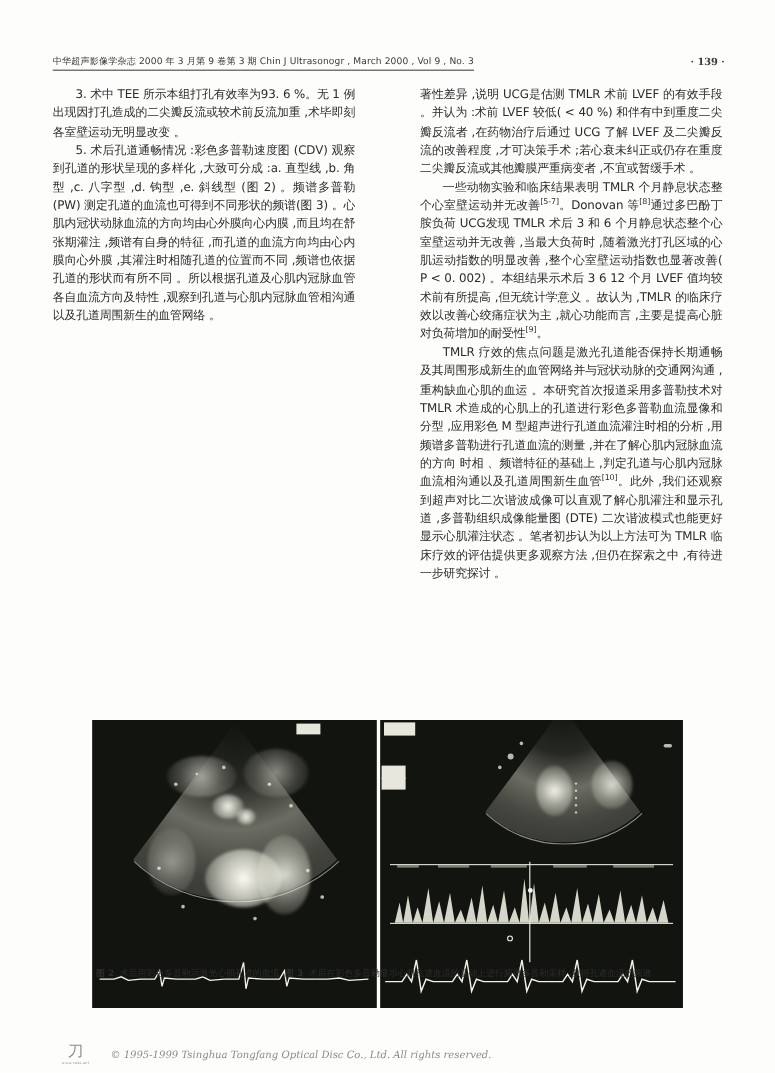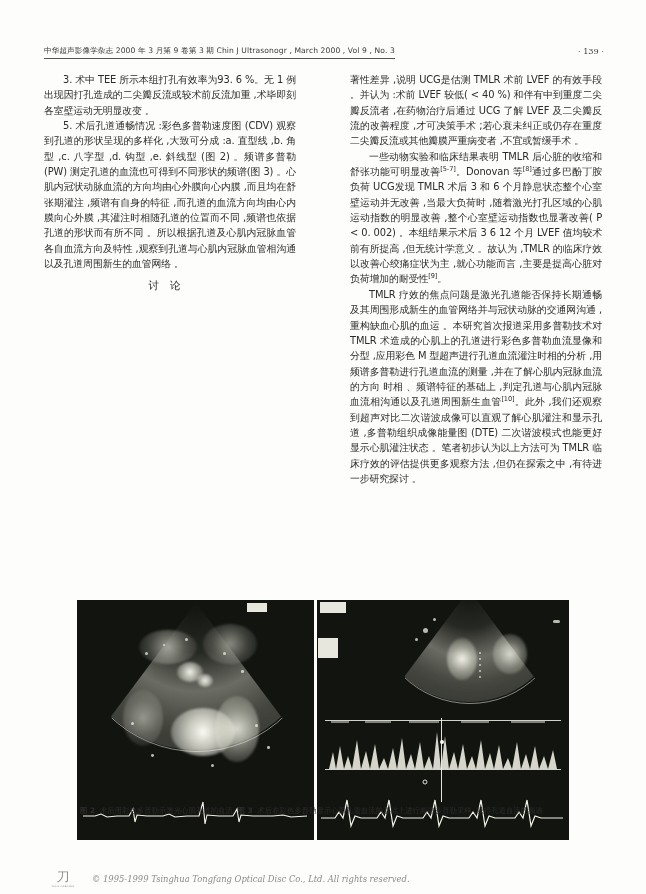--- a/index.html
+++ b/index.html
@@ -42,20 +42,21 @@
     font-family: "DejaVu Sans", sans-serif;
   }
   .runhead-page {
     position: absolute;
     right: 0;
     top: 0;
     font-size: 8.2px;
     color: #3a3a3a;
     white-space: nowrap;
     font-family: "DejaVu Serif", serif;
+    font-weight: bold;
   }
 
   
   .cols {
     position: absolute;
     left: 0;
     top: 72px;
     width: 646px;
     height: 520px;
   }
@@ -268,29 +269,28 @@
   <div class="cols">
 
     <div class="col col-left">
 
 
       <p class="para indent">3. 术中 TEE 所示本组打孔有效率为93. 6 %。无 1 例出现因打孔造成的二尖瓣反流或较术前反流加重 ,术毕即刻各室壁运动无明显改变 。</p>
 
 
       <p class="para indent">5. 术后孔道通畅情况 :彩色多普勒速度图 (CDV) 观察到孔道的形状呈现的多样化 ,大致可分成 :a. 直型线 ,b. 角型 ,c. 八字型 ,d. 钩型 ,e. 斜线型 (图 2) 。频谱多普勒(PW) 测定孔道的血流也可得到不同形状的频谱(图 3) 。心肌内冠状动脉血流的方向均由心外膜向心内膜 ,而且均在舒张期灌注 ,频谱有自身的特征 ,而孔道的血流方向均由心内膜向心外膜 ,其灌注时相随孔道的位置而不同 ,频谱也依据孔道的形状而有所不同 。所以根据孔道及心肌内冠脉血管各自血流方向及特性 ,观察到孔道与心肌内冠脉血管相沟通以及孔道周围新生的血管网络 。</p>
 
-      <div class="section-title">讨论</div>
 
     </div>
 
     <div class="col col-right">
 
       <p class="para">著性差异 ,说明 UCG是估测 TMLR 术前 LVEF 的有效手段 。并认为 :术前 LVEF 较低( &lt; 40 %) 和伴有中到重度二尖瓣反流者 ,在药物治疗后通过 UCG 了解 LVEF 及二尖瓣反流的改善程度 ,才可决策手术 ;若心衰未纠正或仍存在重度二尖瓣反流或其他瓣膜严重病变者 ,不宜或暂缓手术 。</p>
 
-      <p class="para indent"><span>一些动物实验和临床结果表明 TMLR 后心脏的收缩和舒张功能可明显改善</span><sup>[5-7]</sup><span>。Donovan 等</span><sup>[8]</sup><span>通过多巴酚丁胺负荷 UCG发现 TMLR 术后 3 和 6 个月静息状态整个心室壁运动并无改善 ,当最大负荷时 ,随着激光打孔区域的心肌运动指数的明显改善 ,整个心室壁运动指数也显著改善( P &lt; 0. 002) 。本组结果示术后 3 6 12 个月 LVEF 值均较术前有所提高 ,但无统计学意义 。故认为 ,TMLR 的临床疗效以改善心绞痛症状为主 ,就心功能而言 ,主要是提高心脏对负荷增加的耐受性</span><sup>[9]</sup><span>。</span></p>
+      <p class="para indent"><span>一些动物实验和临床结果表明 TMLR 个月静息状态整个心室壁运动并无改善</span><sup>[5-7]</sup><span>。Donovan 等</span><sup>[8]</sup><span>通过多巴酚丁胺负荷 UCG发现 TMLR 术后 3 和 6 个月静息状态整个心室壁运动并无改善 ,当最大负荷时 ,随着激光打孔区域的心肌运动指数的明显改善 ,整个心室壁运动指数也显著改善( P &lt; 0. 002) 。本组结果示术后 3 6 12 个月 LVEF 值均较术前有所提高 ,但无统计学意义 。故认为 ,TMLR 的临床疗效以改善心绞痛症状为主 ,就心功能而言 ,主要是提高心脏对负荷增加的耐受性</span><sup>[9]</sup><span>。</span></p>
 
       <p class="para indent"><span>TMLR 疗效的焦点问题是激光孔道能否保持长期通畅及其周围形成新生的血管网络并与冠状动脉的交通网沟通 ,重构缺血心肌的血运 。本研究首次报道采用多普勒技术对 TMLR 术造成的心肌上的孔道进行彩色多普勒血流显像和分型 ,应用彩色 M 型超声进行孔道血流灌注时相的分析 ,用频谱多普勒进行孔道血流的测量 ,并在了解心肌内冠脉血流的方向 时相 、频谱特征的基础上 ,判定孔道与心肌内冠脉血流相沟通以及孔道周围新生血管</span><sup>[10]</sup><span>。此外 ,我们还观察到超声对比二次谐波成像可以直观了解心肌灌注和显示孔道 ,多普勒组织成像能量图 (DTE) 二次谐波模式也能更好显示心肌灌注状态 。笔者初步认为以上方法可为 TMLR 临床疗效的评估提供更多观察方法 ,但仍在探索之中 ,有待进一步研究探讨 。</span></p>
     </div>
   </div>
 
   <div class="figblock">
 
     <div class="figpane fig-left">
       <div class="sector">
         <div class="sector-wedge"></div>

